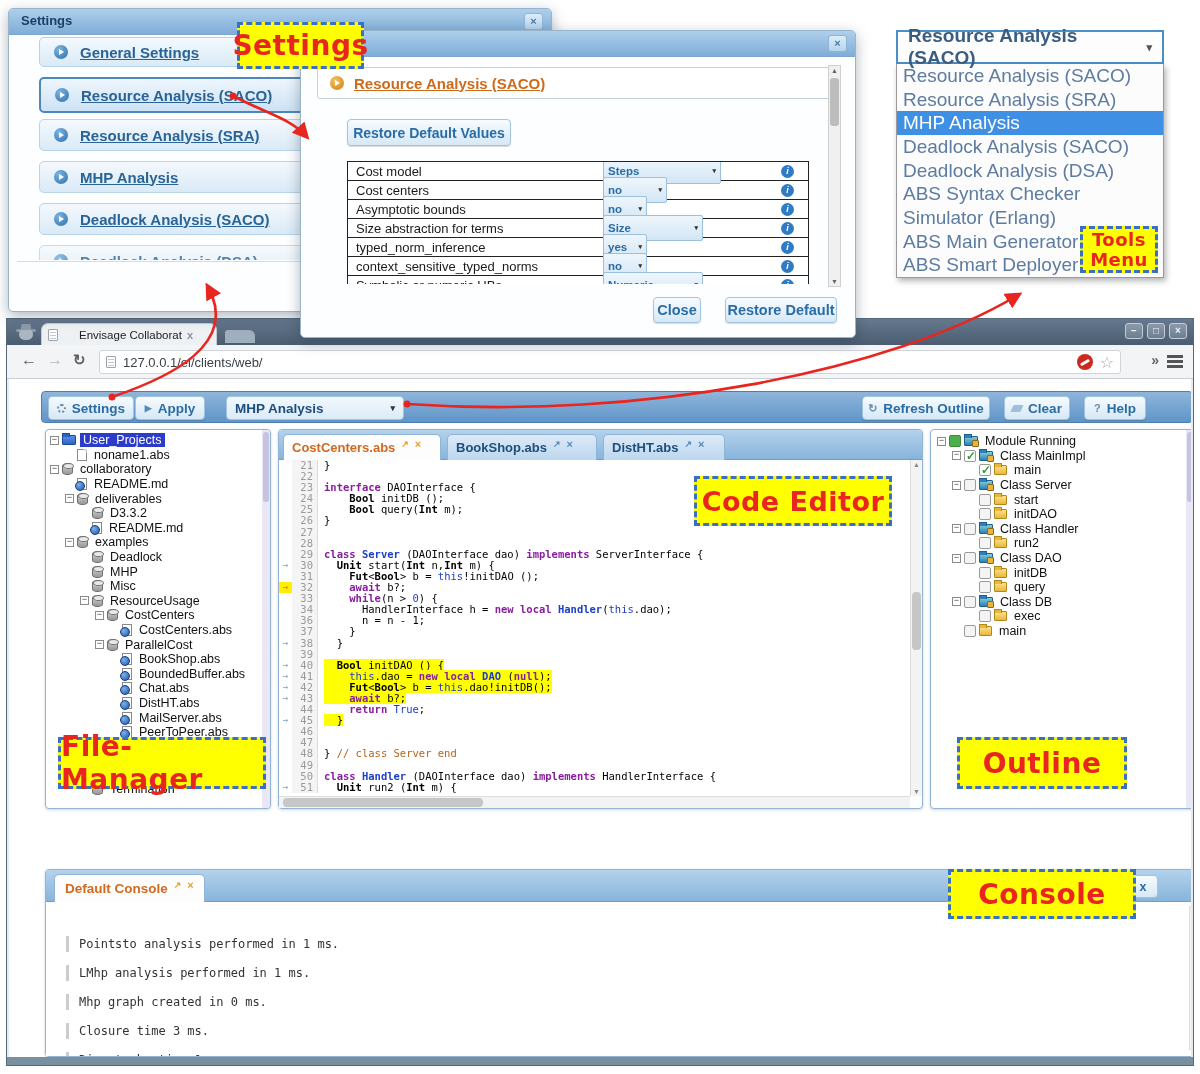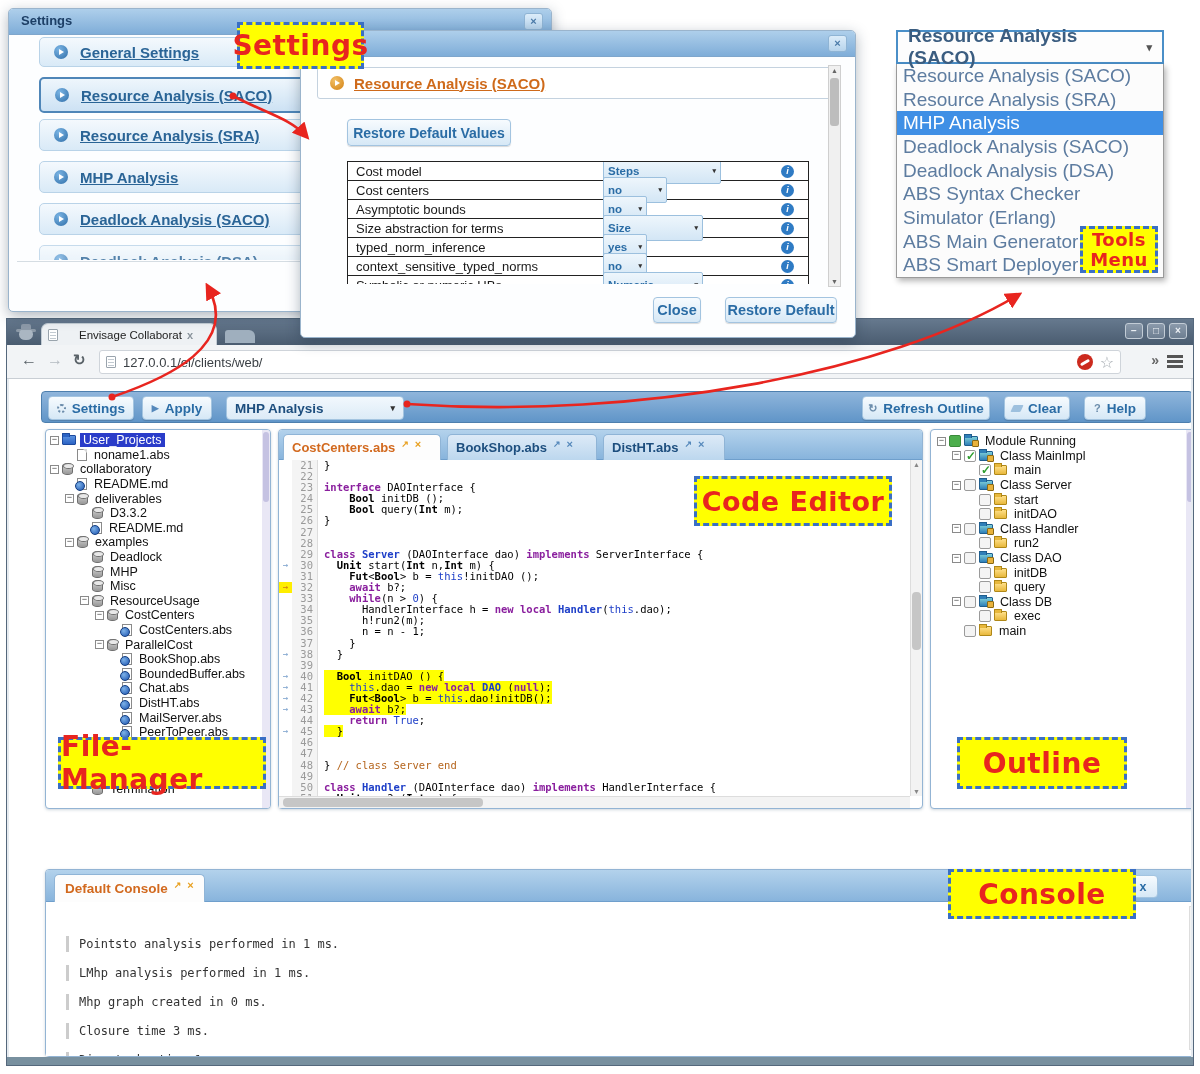--- a/index.html
+++ b/index.html
@@ -236,21 +236,21 @@
       <span class="hamb"></span>
     </div>
 
     <div class="bpage">
 
       <div class="apptb">
         <div class="btn" style="left:6px;width:86px;">
           <span class="gear"></span>
           <span>Settings</span>
         </div>
-        <div class="btn" style="left:100px;width:70px;align-items:center;">
+        <div class="btn" style="left:93px;width:70px;align-items:center;">
           <span class="playico"></span>
           <span>Apply</span>
         </div>
         <div class="toolselect">
           <span>MHP Analysis</span>
           <span class="caret"></span>
         </div>
         <div class="btn" style="left:820px;width:128px;">
           <span class="refico"></span>
           <span>Refresh Outline</span>
@@ -409,21 +409,20 @@
             <div class="cline"><span class="gmark"></span><span class="gnum">25</span><span class="ctext"><span class="tk-p">    </span><span class="tk-t">Bool</span><span class="tk-p"> query(</span><span class="tk-t">Int</span><span class="tk-p"> m);</span></span></div>
             <div class="cline"><span class="gmark"></span><span class="gnum">26</span><span class="ctext"><span class="tk-p">}</span></span></div>
             <div class="cline"><span class="gmark"></span><span class="gnum">27</span><span class="ctext"></span></div>
             <div class="cline"><span class="gmark"></span><span class="gnum">28</span><span class="ctext"></span></div>
             <div class="cline"><span class="gmark"></span><span class="gnum">29</span><span class="ctext"><span class="tk-k">class</span><span class="tk-p"> </span><span class="tk-c">Server</span><span class="tk-p"> (DAOInterface dao) </span><span class="tk-k">implements</span><span class="tk-p"> ServerInterface {</span></span></div>
             <div class="cline"><span class="gmark b"></span><span class="gnum">30</span><span class="ctext"><span class="tk-p">  </span><span class="tk-t">Unit</span><span class="tk-p"> start(</span><span class="tk-t">Int</span><span class="tk-p"> n,</span><span class="tk-t">Int</span><span class="tk-p"> m) {</span></span></div>
             <div class="cline"><span class="gmark"></span><span class="gnum">31</span><span class="ctext"><span class="tk-p">    </span><span class="tk-t">Fut</span><span class="tk-p">&lt;</span><span class="tk-t">Bool</span><span class="tk-p">&gt; b = </span><span class="tk-v">this</span><span class="tk-p">!initDAO ();</span></span></div>
             <div class="cline"><span class="gmark y"></span><span class="gnum">32</span><span class="ctext"><span class="tk-p">    </span><span class="tk-k">await</span><span class="tk-p"> b?;</span></span></div>
             <div class="cline"><span class="gmark"></span><span class="gnum">33</span><span class="ctext"><span class="tk-p">    </span><span class="tk-k">while</span><span class="tk-p">(n &gt; </span><span class="tk-n">0</span><span class="tk-p">) {</span></span></div>
             <div class="cline"><span class="gmark"></span><span class="gnum">34</span><span class="ctext"><span class="tk-p">      HandlerInterface h = </span><span class="tk-k">new</span><span class="tk-p"> </span><span class="tk-k">local</span><span class="tk-p"> </span><span class="tk-c">Handler</span><span class="tk-p">(</span><span class="tk-v">this</span><span class="tk-p">.dao);</span></span></div>
-            <div class="cline"><span class="gmark"></span><span class="gnum">35</span><span class="ctext"><span class="tk-p">      h!run2(m);</span></span></div>
             <div class="cline"><span class="gmark"></span><span class="gnum">36</span><span class="ctext"><span class="tk-p">      n = n - 1;</span></span></div>
             <div class="cline"><span class="gmark"></span><span class="gnum">37</span><span class="ctext"><span class="tk-p">    }</span></span></div>
             <div class="cline"><span class="gmark b"></span><span class="gnum">38</span><span class="ctext"><span class="tk-p">  }</span></span></div>
             <div class="cline"><span class="gmark"></span><span class="gnum">39</span><span class="ctext"></span></div>
             <div class="cline"><span class="gmark b"></span><span class="gnum">40</span><span class="ctext"><span class="hlwrap"><span class="tk-p">  </span><span class="tk-t">Bool</span><span class="tk-p"> initDAO () {</span></span></span></div>
             <div class="cline"><span class="gmark b"></span><span class="gnum">41</span><span class="ctext"><span class="hlwrap"><span class="tk-p">    </span><span class="tk-v">this</span><span class="tk-p">.dao = </span><span class="tk-k">new</span><span class="tk-p"> </span><span class="tk-k">local</span><span class="tk-p"> </span><span class="tk-c">DAO</span><span class="tk-p"> (</span><span class="tk-k">null</span><span class="tk-p">);</span></span></span></div>
             <div class="cline"><span class="gmark b"></span><span class="gnum">42</span><span class="ctext"><span class="hlwrap"><span class="tk-p">    </span><span class="tk-t">Fut</span><span class="tk-p">&lt;</span><span class="tk-t">Bool</span><span class="tk-p">&gt; b = </span><span class="tk-v">this</span><span class="tk-p">.dao!initDB();</span></span></span></div>
             <div class="cline"><span class="gmark b"></span><span class="gnum">43</span><span class="ctext"><span class="hlwrap"><span class="tk-p">    </span><span class="tk-k">await</span><span class="tk-p"> b?;</span></span></span></div>
             <div class="cline"><span class="gmark"></span><span class="gnum">44</span><span class="ctext"><span class="tk-p">    </span><span class="tk-k">return</span><span class="tk-p"> </span><span class="tk-v">True</span><span class="tk-p">;</span></span></div>
             <div class="cline"><span class="gmark b"></span><span class="gnum">45</span><span class="ctext"><span class="hlwrap"><span class="tk-p">  }</span></span></span></div>

